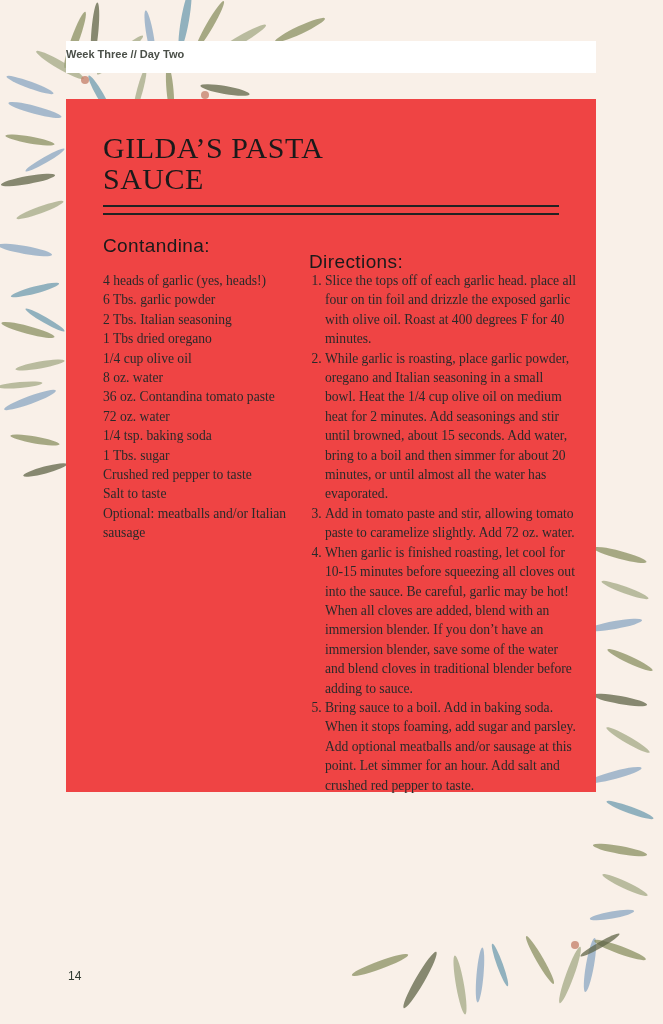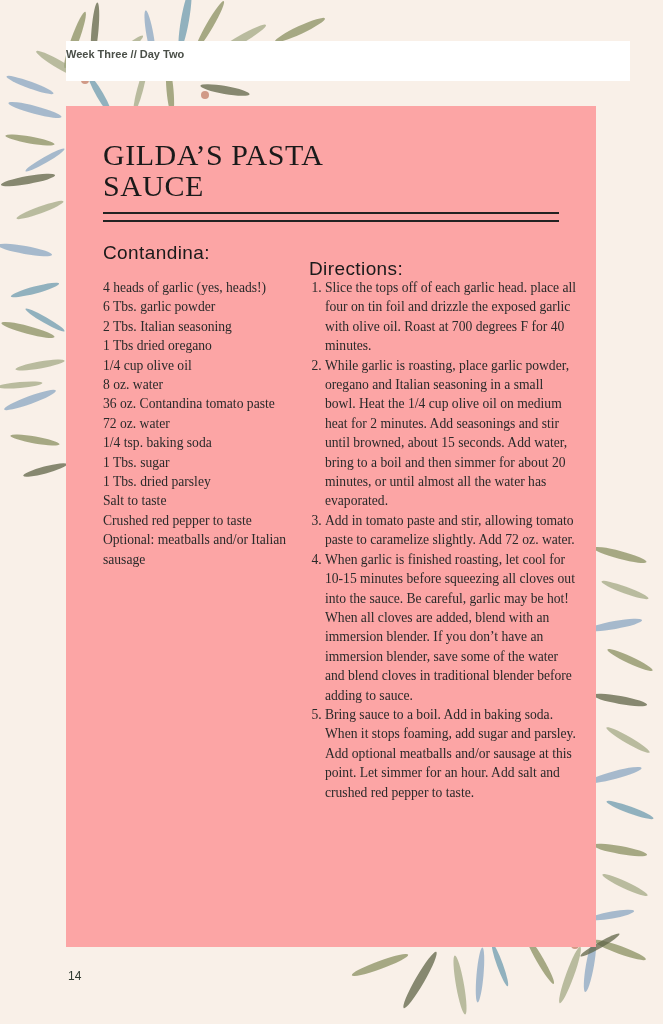--- a/index.html
+++ b/index.html
@@ -3,32 +3,31 @@
 <meta charset="utf-8">
 <style>
   html, body { margin: 0; padding: 0; }
   body {
     width: 663px; height: 1024px; position: relative; overflow: hidden;
     background: #f9f0e8;
     font-family: "DejaVu Serif", serif;
   }
   .leaves { position: absolute; left: 0; top: 0; width: 663px; height: 1024px; }
   .header-strip {
-    position: absolute; left: 66px; top: 41px; width: 530px; height: 40px;
+    position: absolute; left: 66px; top: 41px; width: 530px; height: 32px;
     background: #ffffff;
-    padding-left: 34px;
   }
   .header-label {
     position: absolute; left: 0; top: 7px;
     font-family: "Liberation Sans", sans-serif; font-weight: bold;
     font-size: 11px; color: #4a4f48; letter-spacing: 0px;
   }
   .panel {
-    position: absolute; left: 66px; top: 106px; width: 530px; height: 841px;
-    background: #fca5a5;
+    position: absolute; left: 66px; top: 99px; width: 530px; height: 693px;
+    background: #ef4444;
   }
   .title {
     position: absolute; left: 37px; top: 33px; margin: 0;
     font-family: "Liberation Serif", serif; font-weight: normal;
     font-size: 30px; line-height: 31px; color: #1a1a1a; letter-spacing: 0.5px;
     width: 300px;
   }
   .rule { position: absolute; left: 37px; width: 456px; height: 2px; background: #222; }
   .rule1 { top: 106px; }
   .rule2 { top: 114px; }
@@ -137,28 +136,27 @@
     <li>4 heads of garlic (yes, heads!)</li>
     <li>6 Tbs. garlic powder</li>
     <li>2 Tbs. Italian seasoning</li>
     <li>1 Tbs dried oregano</li>
     <li>1/4 cup olive oil</li>
     <li>8 oz. water</li>
     <li>36 oz. Contandina tomato paste</li>
     <li>72 oz. water</li>
     <li>1/4 tsp. baking soda</li>
     <li>1 Tbs. sugar</li>
-    <li>1 Tbs. dried parsley</li>
+    <li>Crushed red pepper to taste</li>
     <li>Salt to taste</li>
-    <li>Crushed red pepper to taste</li>
     <li>Optional: meatballs and/or Italian sausage</li>
   </ul>
 
   <ol class="directions">
-    <li>Slice the tops off of each garlic head. place all four on tin foil and drizzle the exposed garlic with olive oil. Roast at 700 degrees F for 40 minutes.</li>
+    <li>Slice the tops off of each garlic head. place all four on tin foil and drizzle the exposed garlic with olive oil. Roast at 400 degrees F for 40 minutes.</li>
     <li>While garlic is roasting, place garlic powder, oregano and Italian seasoning in a small bowl. Heat the 1/4 cup olive oil on medium heat for 2 minutes. Add seasonings and stir until browned, about 15 seconds. Add water, bring to a boil and then simmer for about 20 minutes, or until almost all the water has evaporated.</li>
     <li>Add in tomato paste and stir, allowing tomato paste to caramelize slightly.  Add 72 oz. water.</li>
     <li>When garlic is finished roasting, let cool for 10-15 minutes before squeezing all cloves out into the sauce. Be careful, garlic may be hot! When all cloves are added, blend with an immersion blender. If you don’t have an immersion blender, save some of the water and blend cloves in traditional blender before adding to sauce.</li>
     <li>Bring sauce to a boil. Add in baking soda. When it stops foaming, add sugar and parsley. Add optional meatballs and/or sausage at this point. Let simmer for an hour. Add salt and crushed red pepper to taste.</li>
   </ol>
 </div>
 
 <div class="page-number">14</div>
 
 </body></html>

